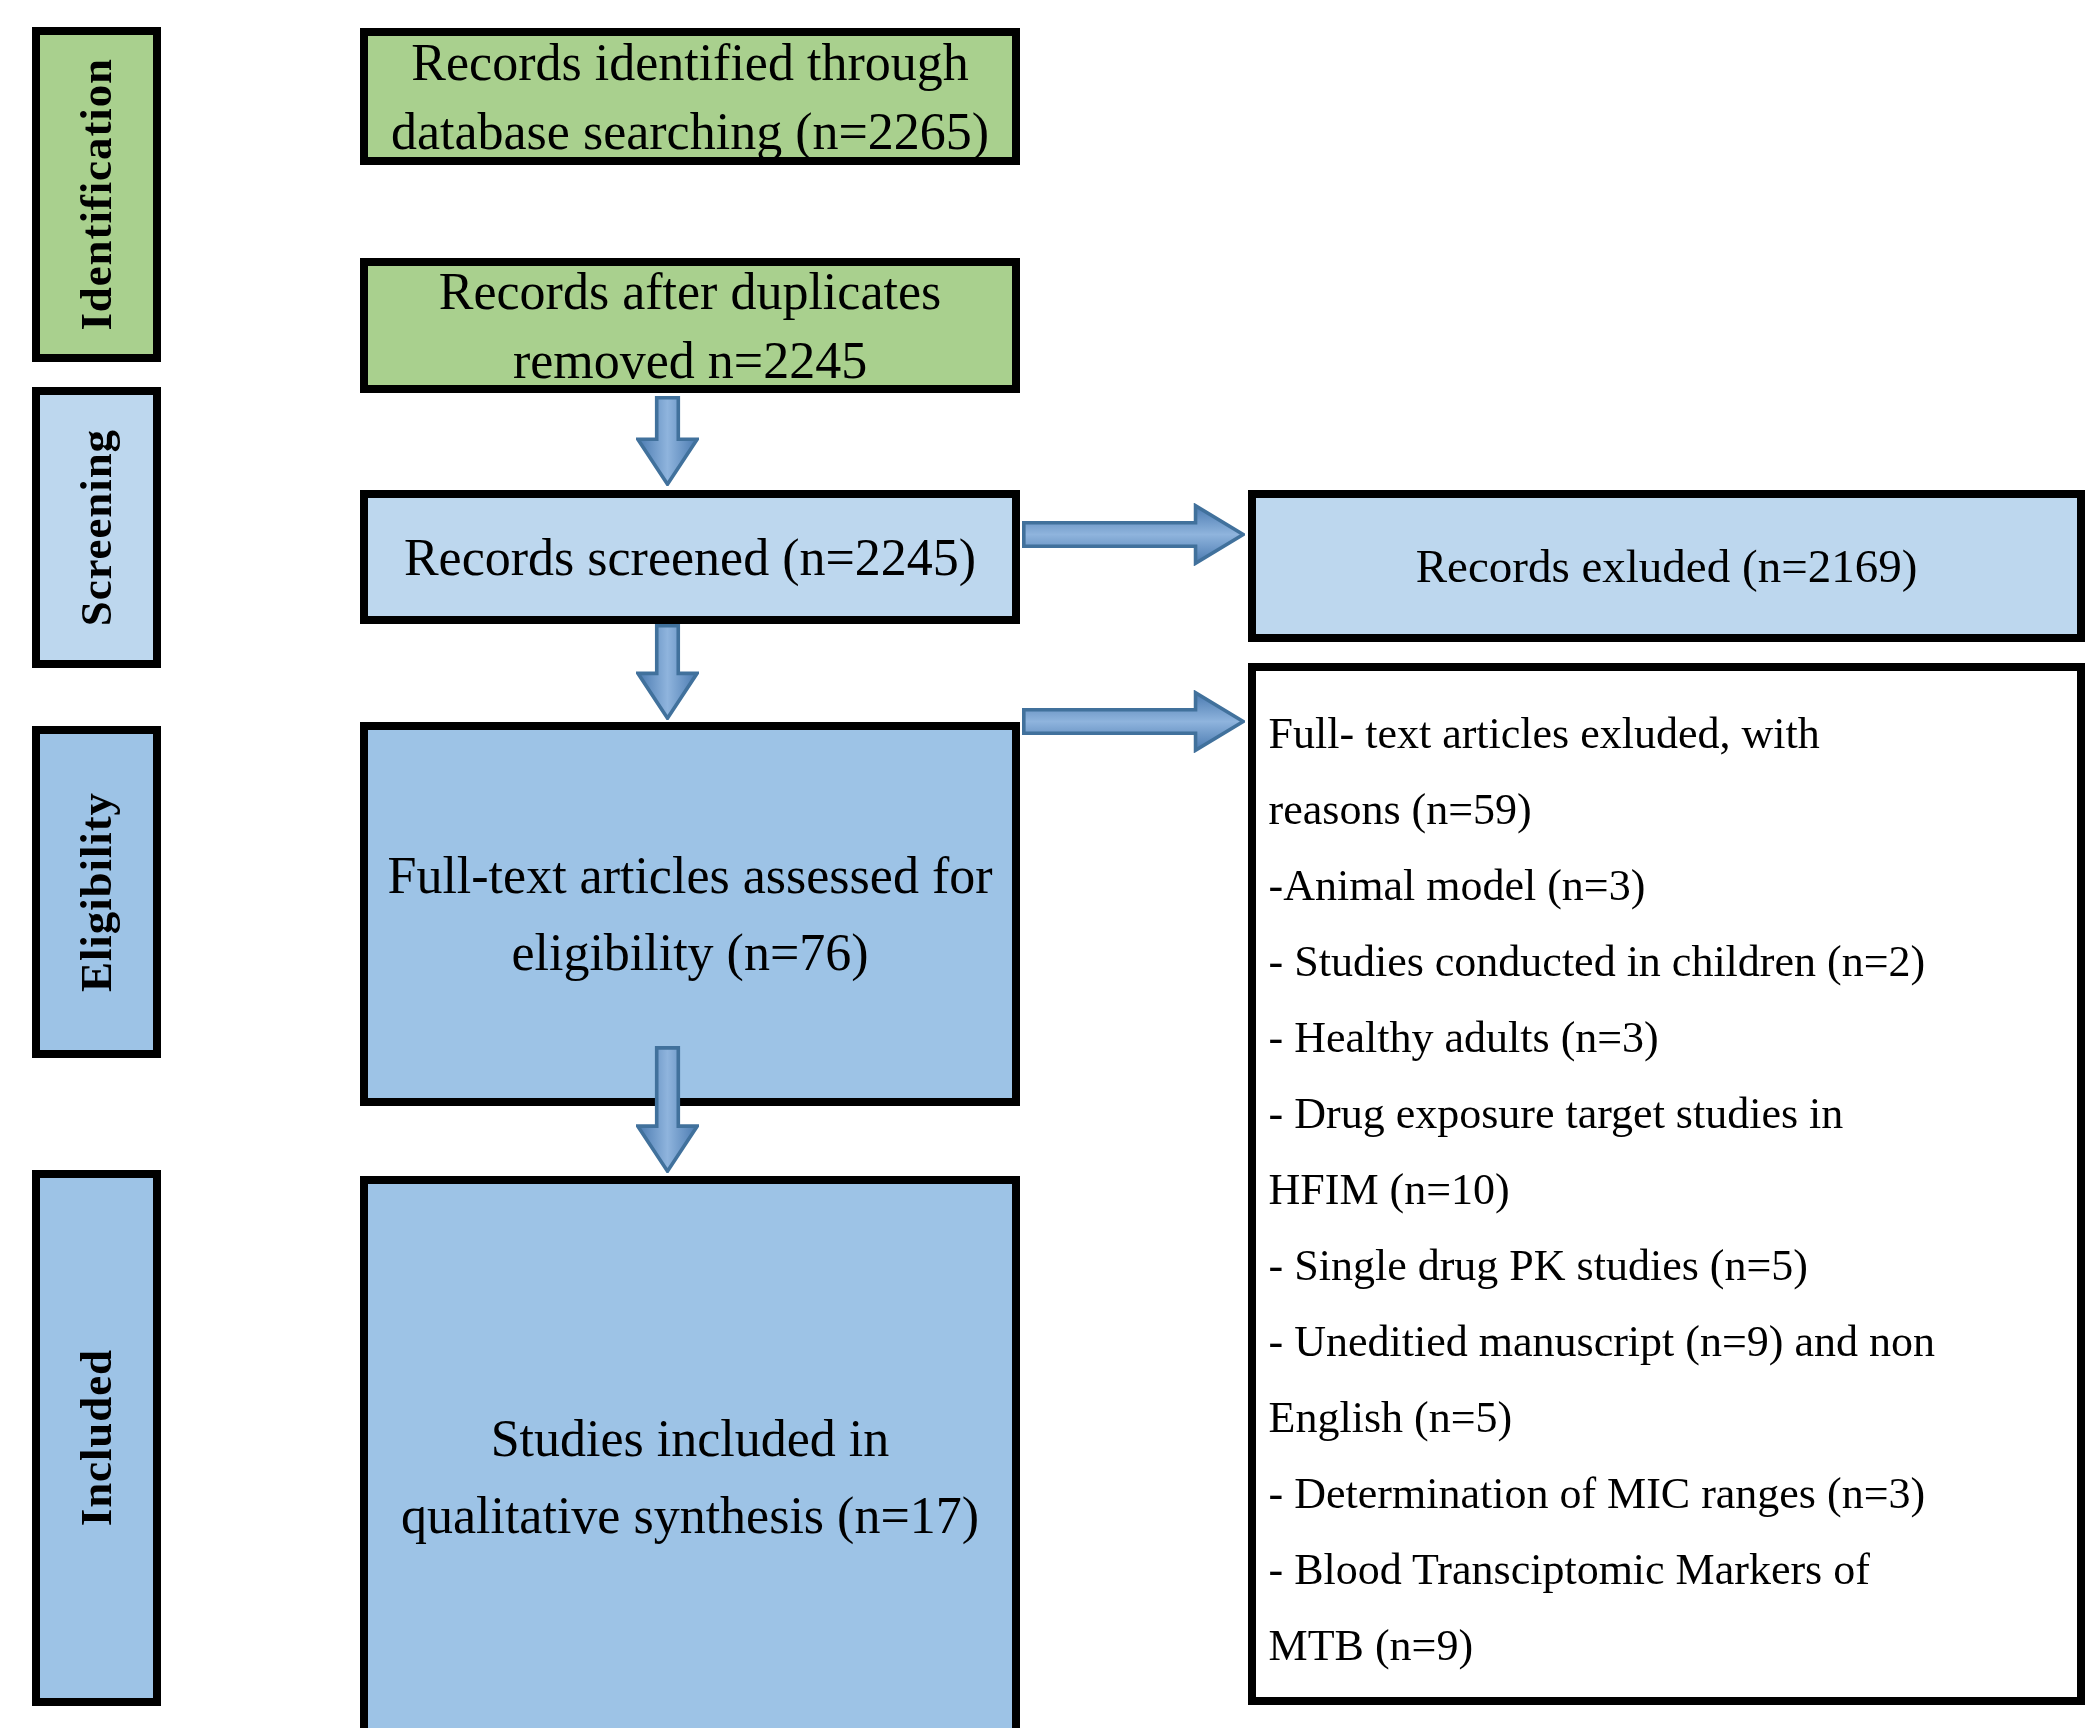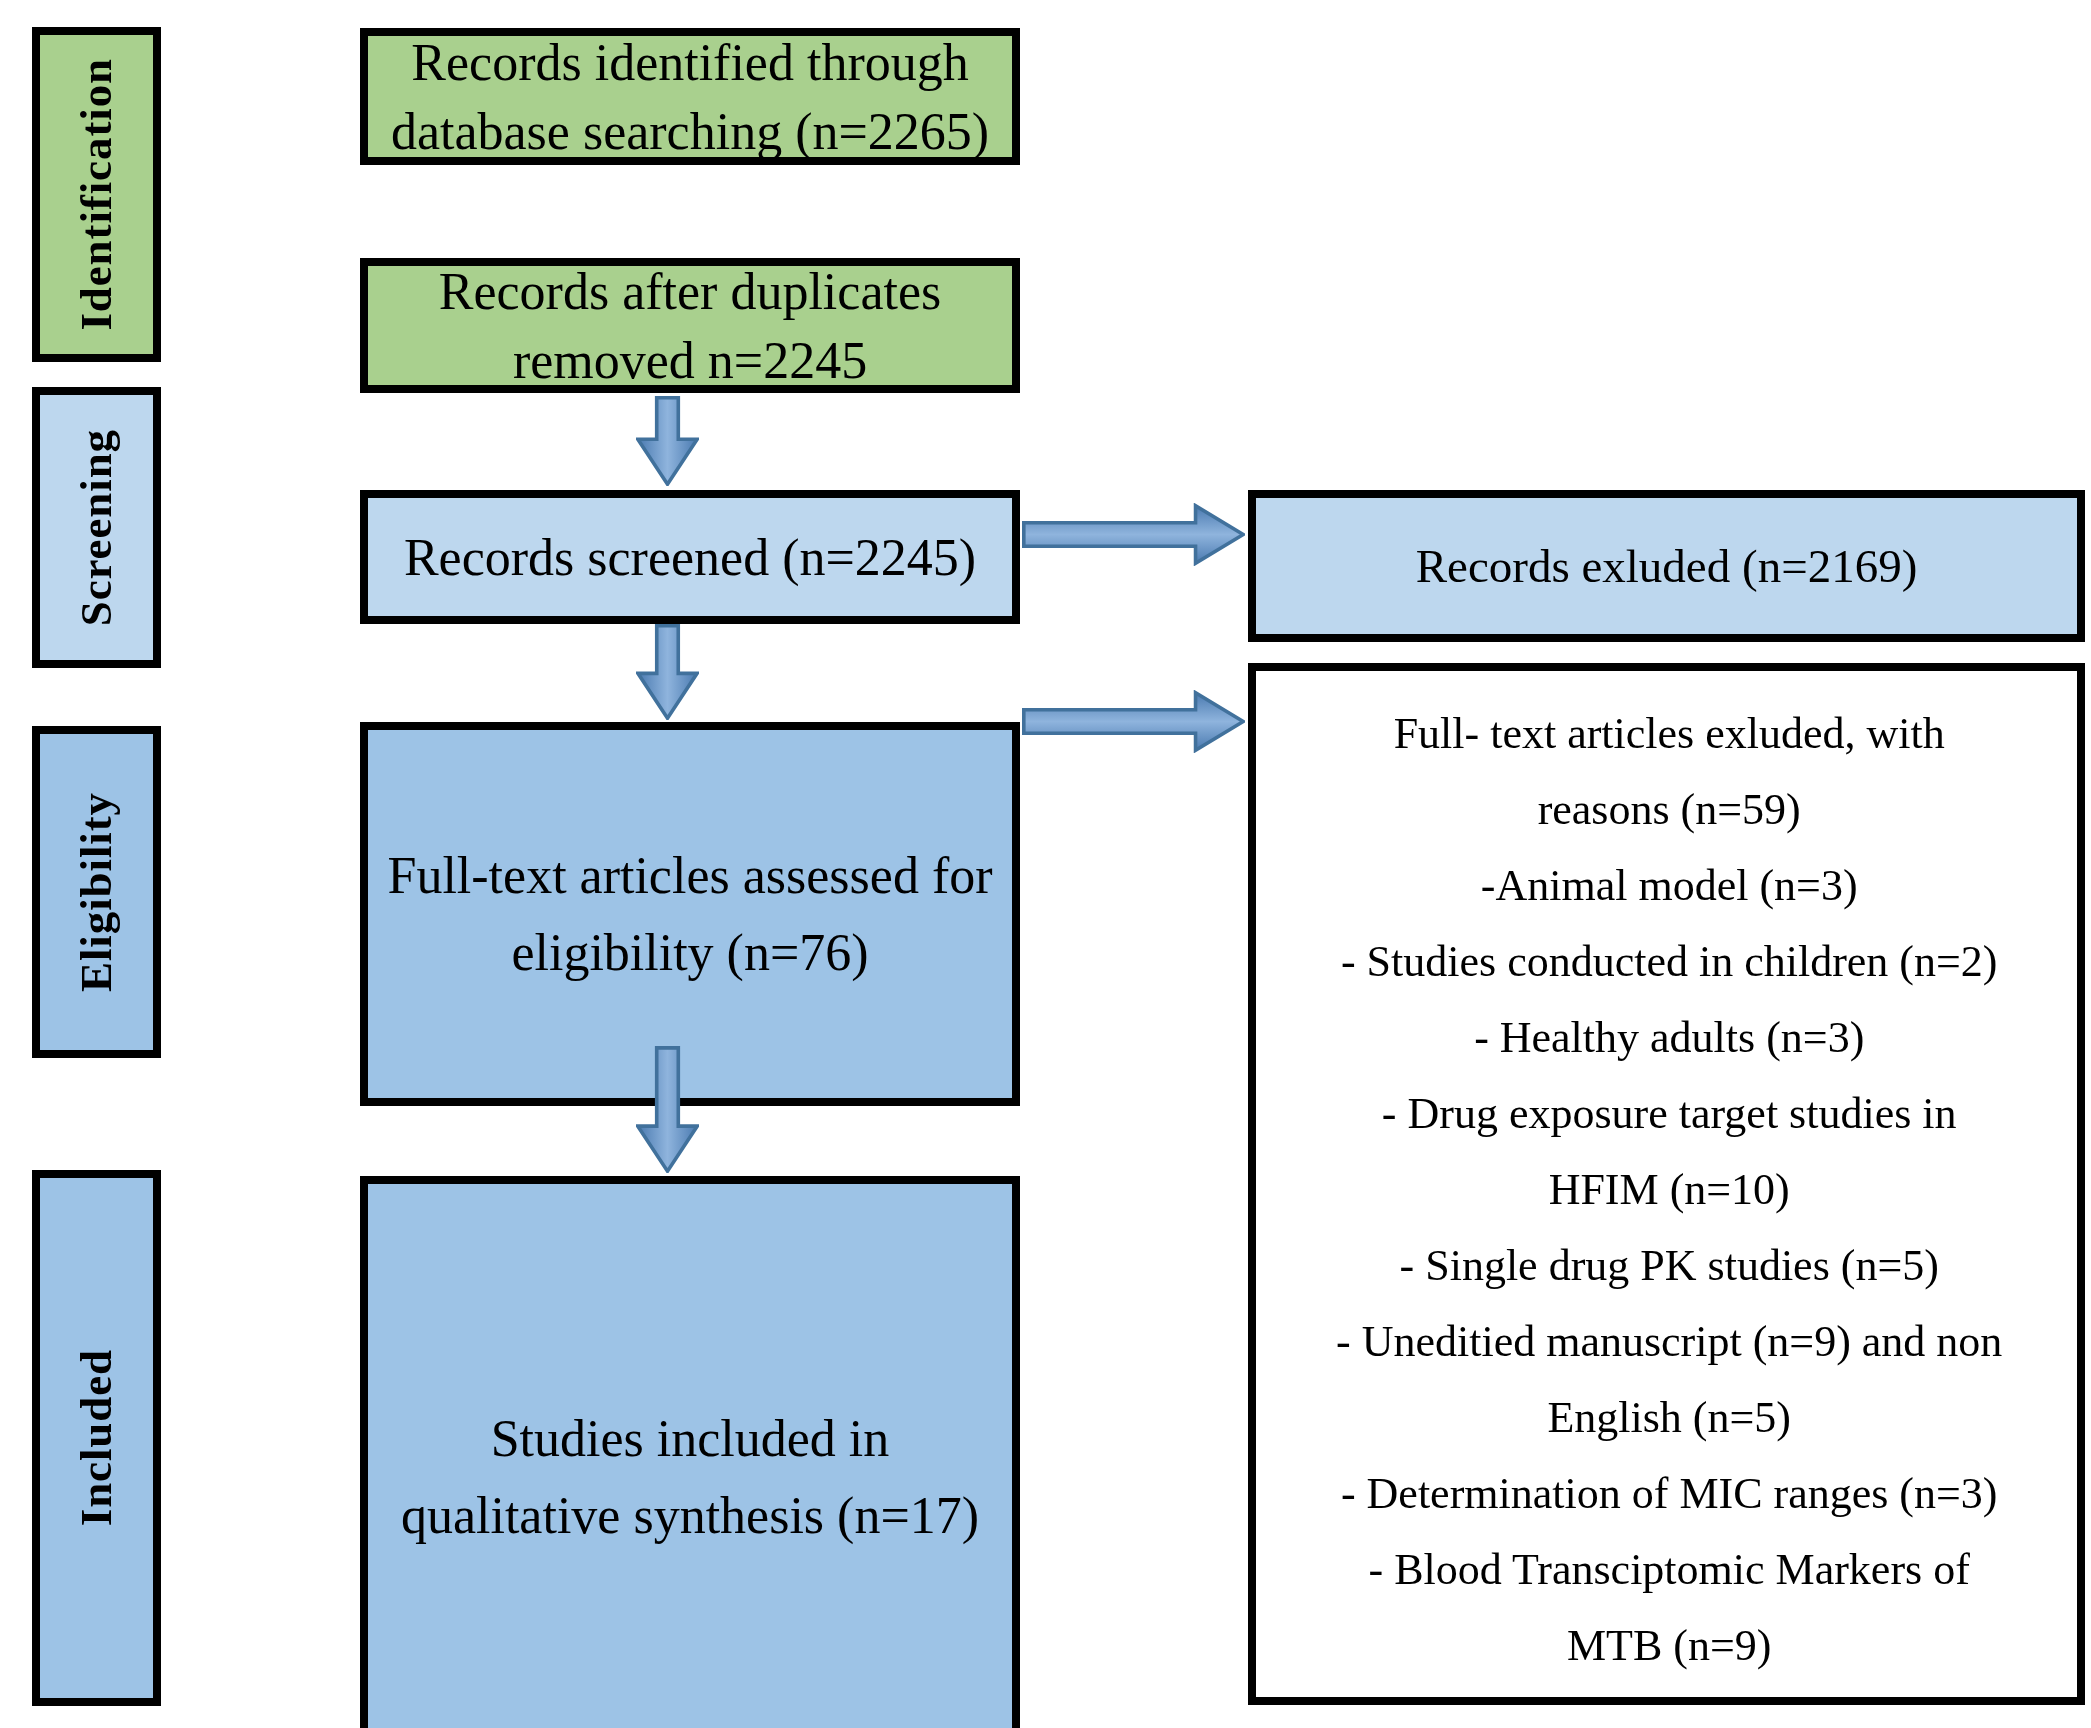--- a/index.html
+++ b/index.html
@@ -10,21 +10,21 @@
   .box{
     position:absolute;border:8px solid var(--border,#000);box-sizing:border-box;
     display:flex;flex-direction:column;justify-content:center;align-items:center;
     text-align:center;
   }
   .center-box{left:360px;width:660px;font-size:52px;line-height:69px;}
   .wide-line{line-height:77px;}
   .right-box{left:1248px;width:837px;font-size:47px;}
   .white-box{
     background:#ffffff;justify-content:flex-start;align-items:flex-start;
-    text-align:center;padding:25px 7.2px 0 12.6px;font-size:44px;line-height:76px;
+    text-align:left;padding:25px 7.2px 0 12.6px;font-size:44px;line-height:76px;
   }
   .white-box .line{white-space:nowrap;}
   .green{background:var(--green,#a9d08e);}
   .lightblue{background:var(--light-blue,#bdd7ee);align-items:center;}
   .medblue{background:var(--medium-blue,#9dc3e6);}
   .label-box{
     position:absolute;left:31.5px;width:129px;border:8px solid var(--border,#000);
     box-sizing:border-box;display:flex;align-items:center;justify-content:center;
   }
   .vtext{

